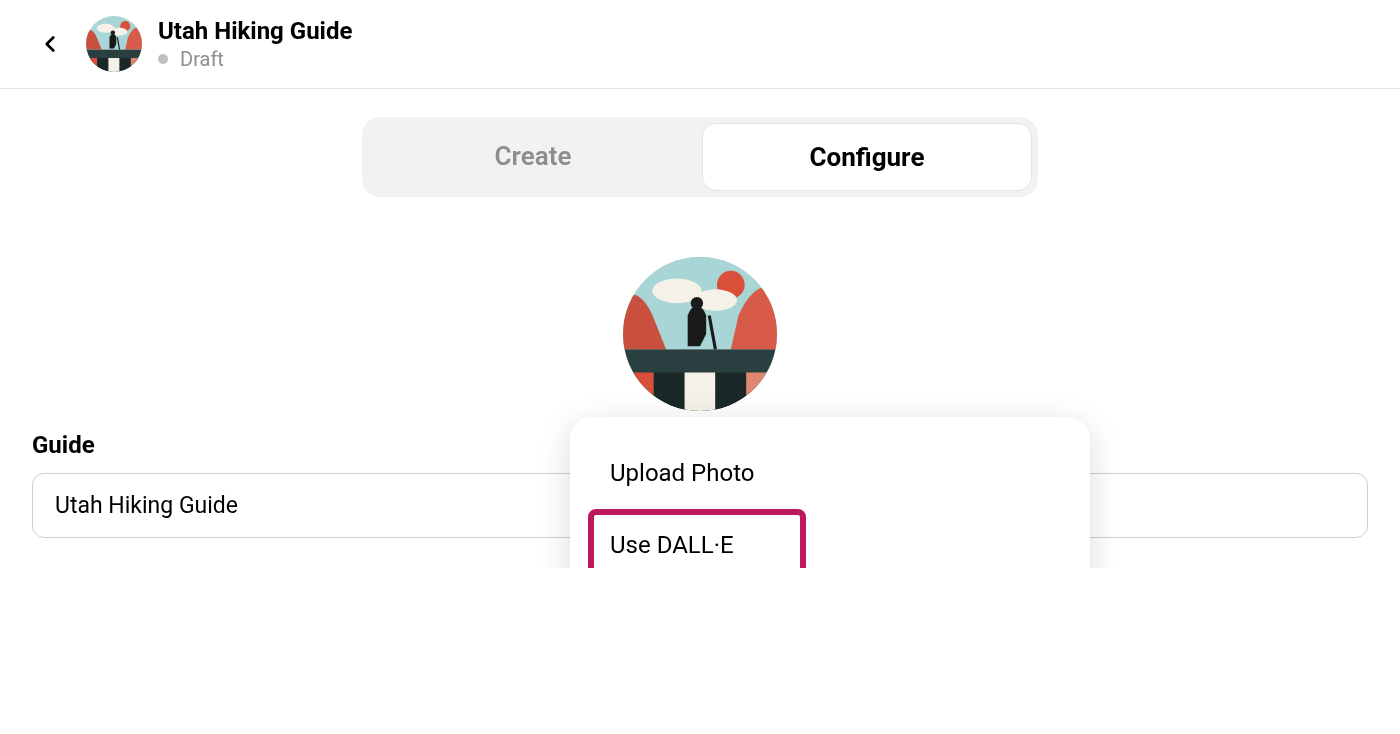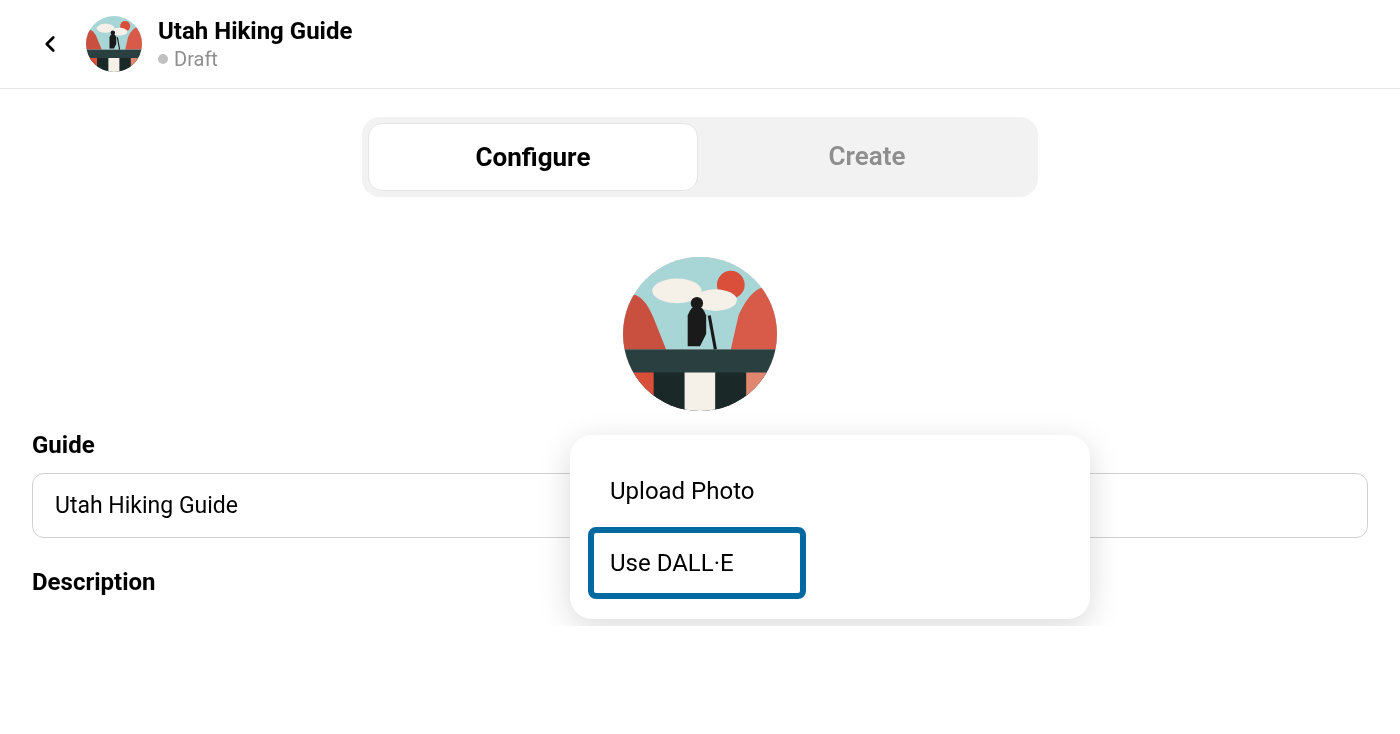--- a/index.html
+++ b/index.html
@@ -44,21 +44,21 @@
       gap: 2px;
     }
     .header-title {
       font-size: 24px;
       font-weight: 700;
       color: #000;
     }
     .header-status {
       display: flex;
       align-items: center;
-      gap: 6px;
+      gap: 12px;
       color: #8e8e8e;
       font-size: 20px;
     }
     .status-dot {
       width: 10px;
       height: 10px;
       border-radius: 50%;
       background: #c0c0c0;
     }
     .tabs-container {
@@ -103,38 +103,38 @@
     .large-avatar {
       width: 154px;
       height: 154px;
       border-radius: 50%;
       overflow: hidden;
       background: #d0d0d0;
       cursor: pointer;
     }
     .avatar-menu {
       position: absolute;
-      top: 178px;
+      top: 160px;
       left: 50%;
       transform: translateX(-130px);
       width: 520px;
       background: #fff;
       border-radius: 22px;
       box-shadow: 0 8px 32px rgba(0,0,0,0.15);
       padding: 20px 18px;
       z-index: 10;
     }
     .menu-item {
       font-size: 24px;
       padding: 22px 22px;
       cursor: pointer;
       border-radius: 8px;
     }
     .menu-item.highlighted {
-      border: 6px solid #0369a1;
+      border: 6px solid #be185d;
       padding: 16px 16px;
       width: 218px;
     }
     .form-group {
       margin-bottom: 30px;
     }
     .form-label {
       font-size: 24px;
       font-weight: 700;
       display: block;
@@ -189,22 +189,22 @@
     <div class="header-title">Utah Hiking Guide</div>
     <div class="header-status">
       <span class="status-dot"></span>
       <span>Draft</span>
     </div>
   </div>
 </div>
 
 <div class="tabs-container">
   <div class="tabs">
+    <div class="tab">Create</div>
     <div class="tab active">Configure</div>
-    <div class="tab">Create</div>
   </div>
 </div>
 
 <div class="main-content">
   <div class="avatar-section">
     <div class="large-avatar">
       <svg class="hiker-svg" viewBox="0 0 100 100">
         <rect x="0" y="0" width="100" height="60" fill="#a8d5d5"></rect>
         <circle cx="70" cy="18" r="9" fill="#d94f3a"></circle>
         <ellipse cx="35" cy="22" rx="16" ry="8" fill="#f5f0e8"></ellipse>
@@ -227,15 +227,14 @@
       <div class="menu-item highlighted">Use DALL·E</div>
     </div>
   </div>
 
   <div class="form-group">
     <label class="form-label">Guide</label>
     <input type="text" class="form-input" value="Utah Hiking Guide" style="">
   </div>
 
   <div class="form-group">
-    <label class="form-label">Description</label>
   </div>
 </div>
 
 </body></html>

